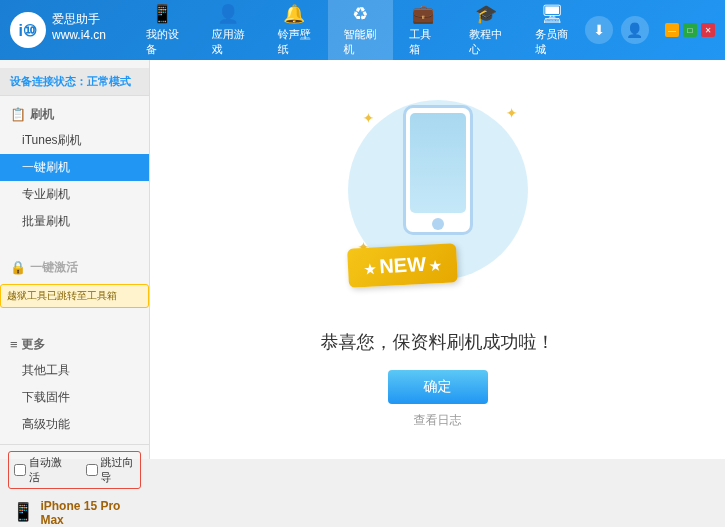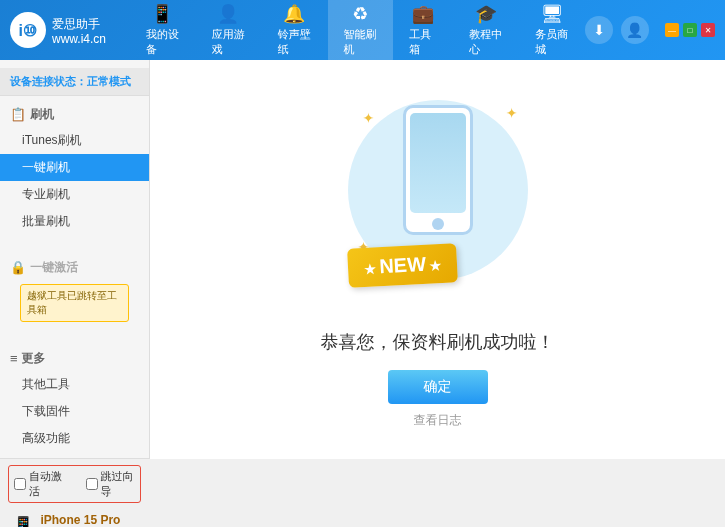--- a/index.html
+++ b/index.html
@@ -9,21 +9,21 @@
     .header {
       background: linear-gradient(135deg, #1a7fd4 0%, #2196f3 100%);
       height: 60px;
       display: flex;
       align-items: center;
       padding: 0 10px;
       color: white;
     }
     .logo-area {
       display: flex;
-      align-items: flex-end;
+      align-items: flex-start;
       width: 120px;
     }
     .logo-circle {
       width: 36px; height: 36px;
       background: white;
       border-radius: 50%;
       display: flex; align-items: center; justify-content: center;
       margin-right: 6px;
       flex-shrink: 0;
     }
@@ -129,21 +129,21 @@
       cursor: pointer;
     }
     .sidebar-item.active {
       background: #2196f3;
       color: white;
     }
     .sidebar-divider { height: 1px; background: #ddd; margin: 4px 0; }
     .sidebar-warn {
       background: #fff3cd;
       border: 1px solid #ffc107;
-      margin: 4px 20px;
+      margin: 4px 0;
       padding: 4px 6px;
       font-size: 10px;
       color: #856404;
       border-radius: 3px;
       line-height: 1.4;
     }
     .sidebar-spacer { flex: 1; }
     .sidebar-bottom {
       padding: 6px 8px;
       border-top: 1px solid #ddd;

